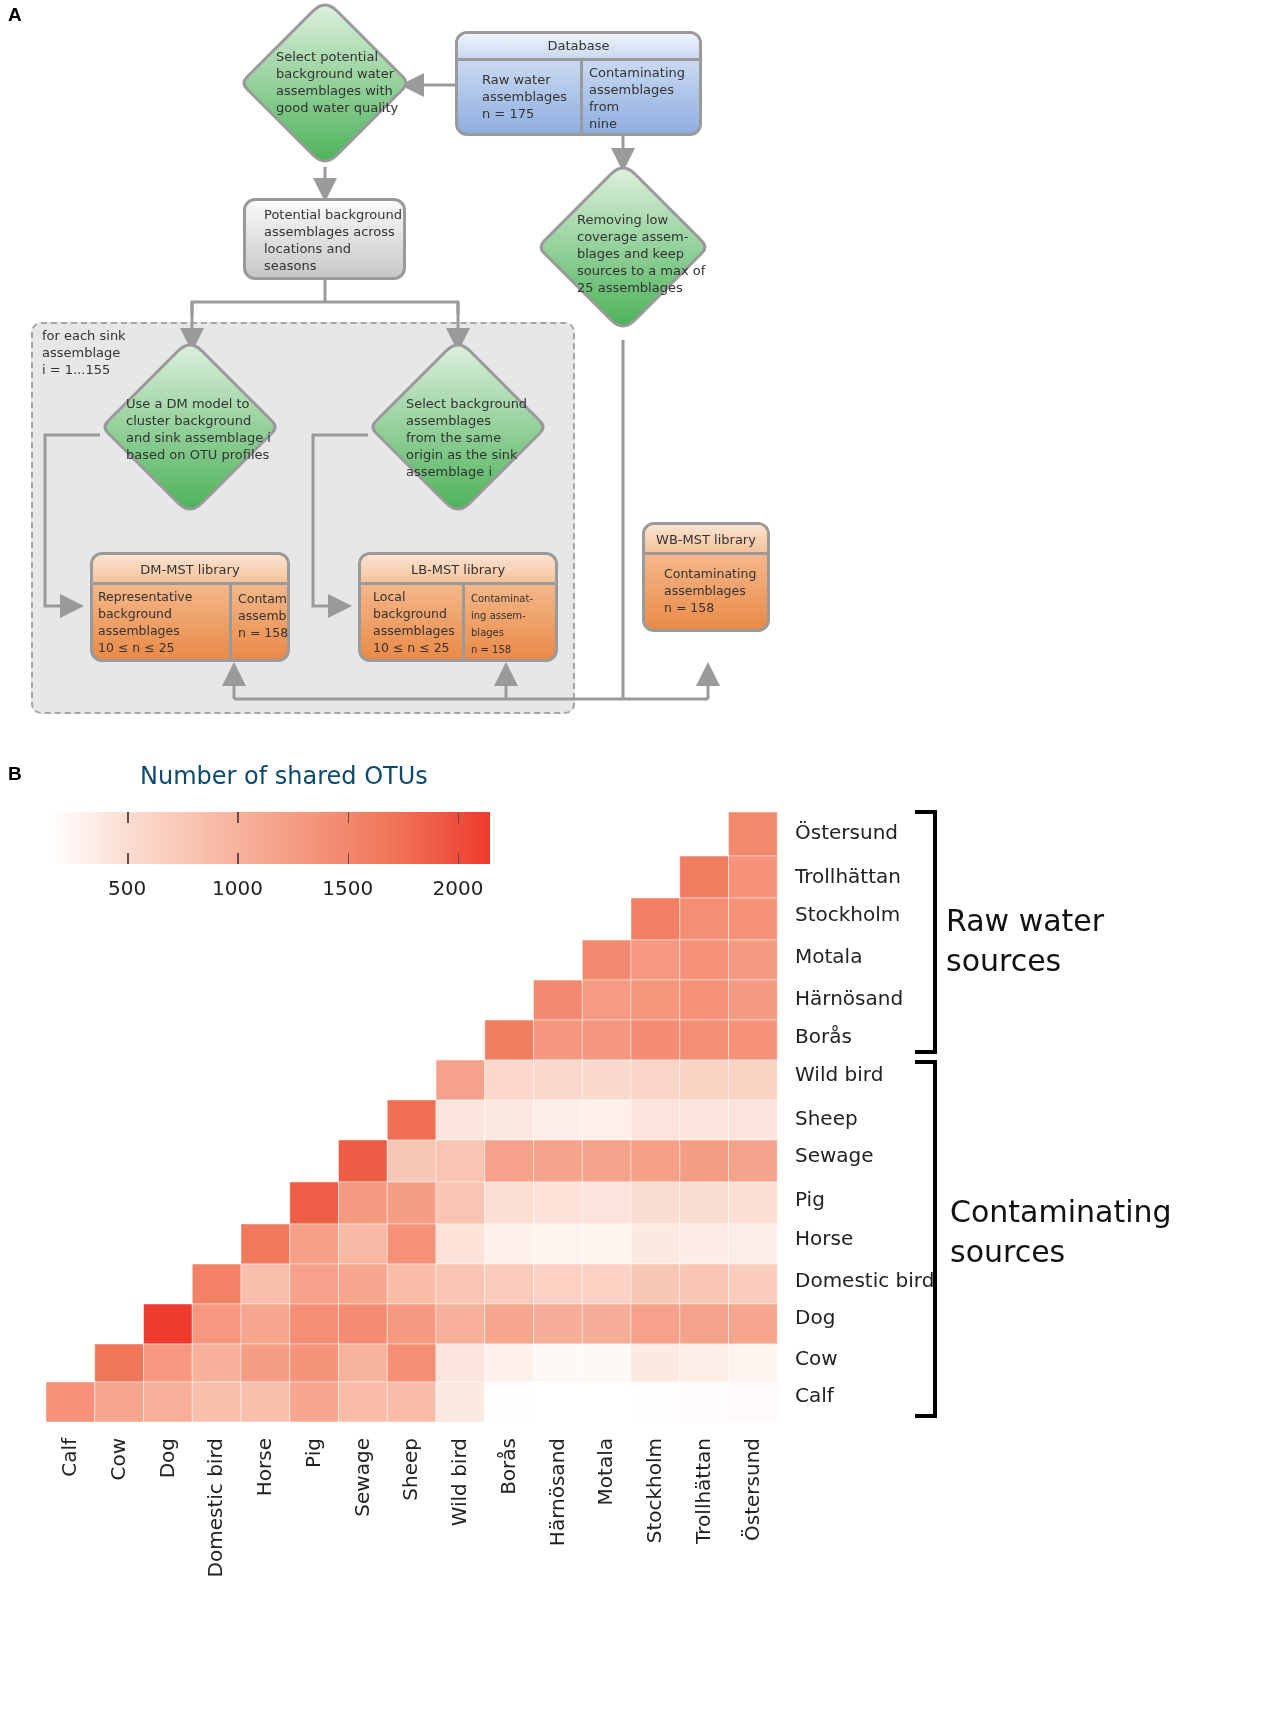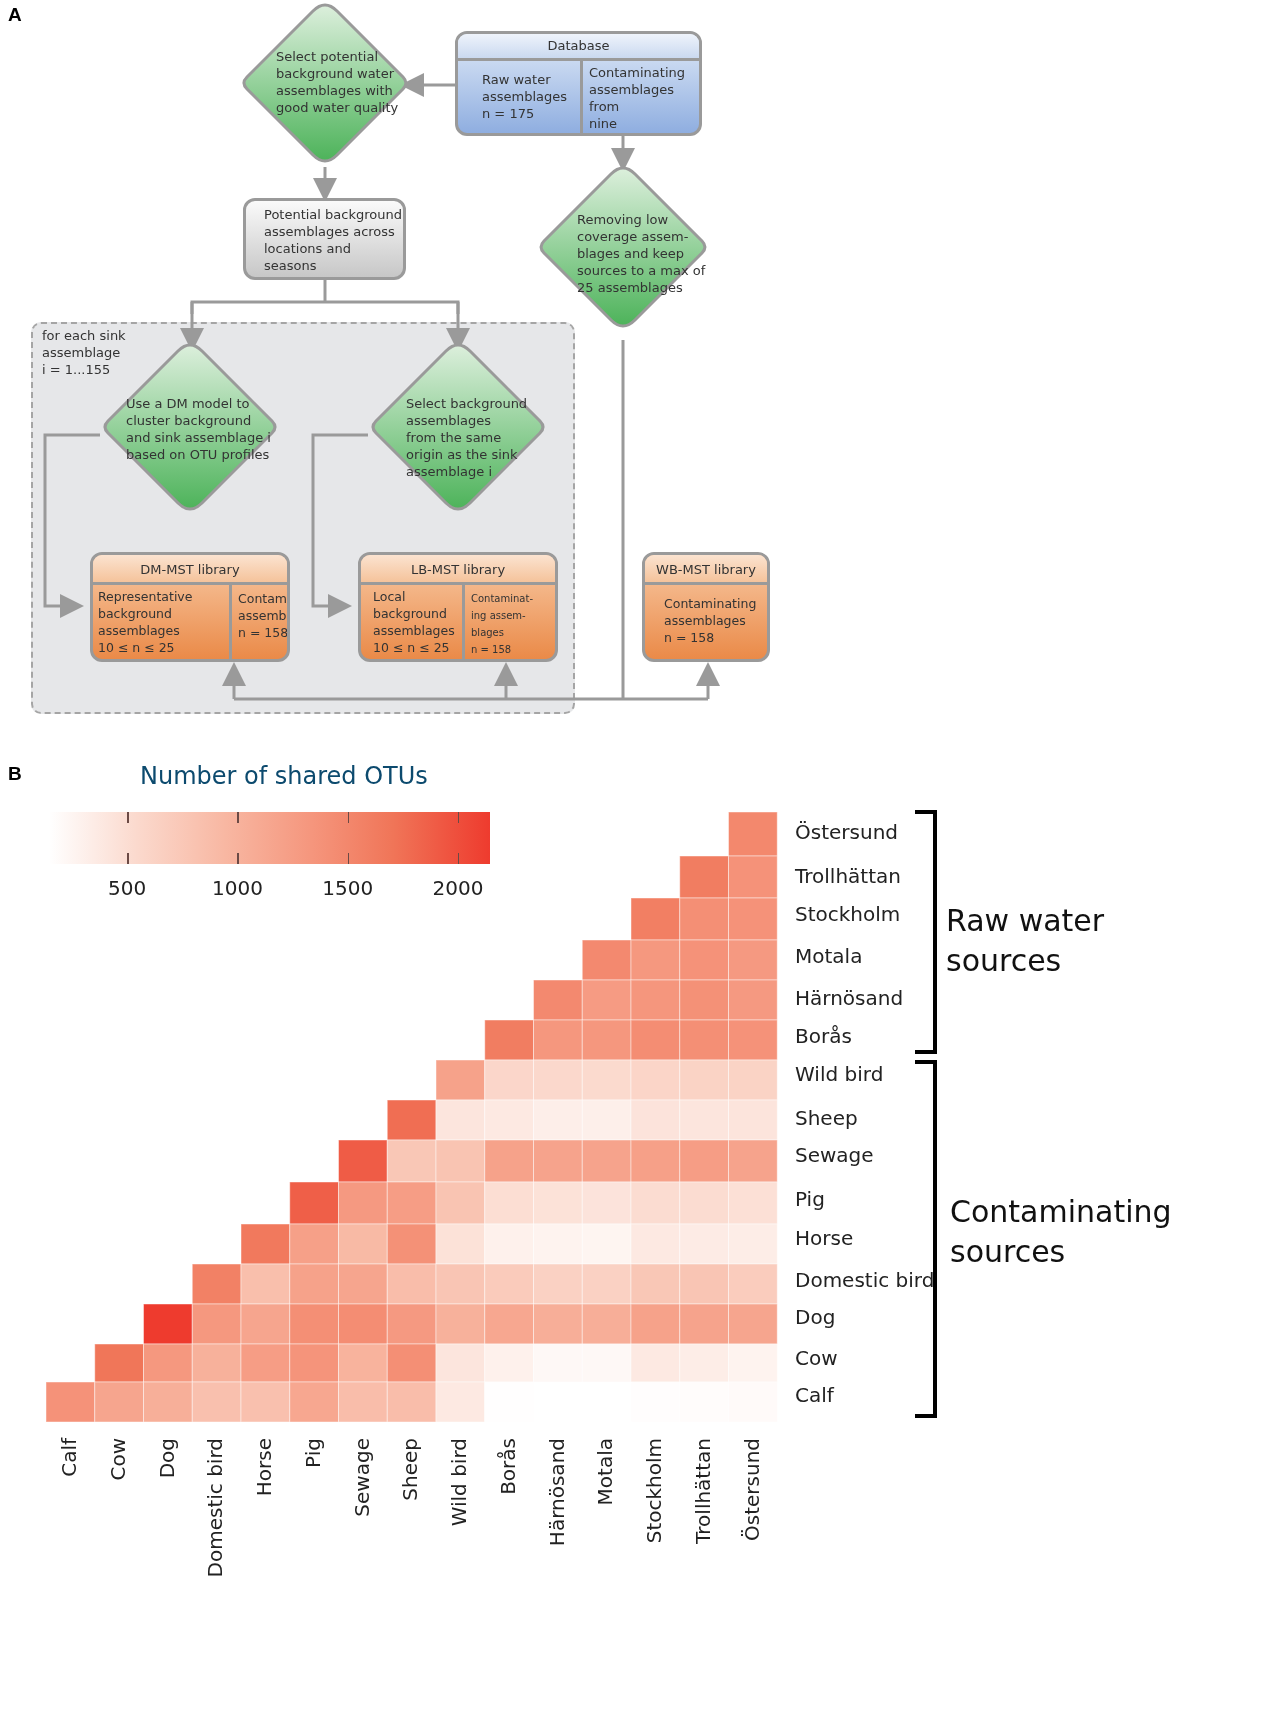--- a/index.html
+++ b/index.html
@@ -160,21 +160,21 @@
     </div>
     <div class="col" style="flex:1;padding:5px 0 0 6px;font-size:10px;">
       <div>Contaminat-</div>
       <div>ing assem-</div>
       <div>blages</div>
       <div>n = 158</div>
     </div>
   </div>
 </div>
 
-<div class="box orange" style="left:642px;top:552px;width:128px;height:110px;">
+<div class="box orange" style="left:642px;top:522px;width:128px;height:110px;">
   <div class="hdr" style="height:30px;line-height:30px;">WB-MST library</div>
   <div class="col" style="padding:10px 0 0 19px;font-size:12.5px;">
     <div>Contaminating</div>
     <div>assemblages</div>
     <div>n = 158</div>
   </div>
 </div>
 
 <div class="panel-label" style="left:8px;top:763px;">B</div>
 <div class="cb-title">Number of shared OTUs</div>

